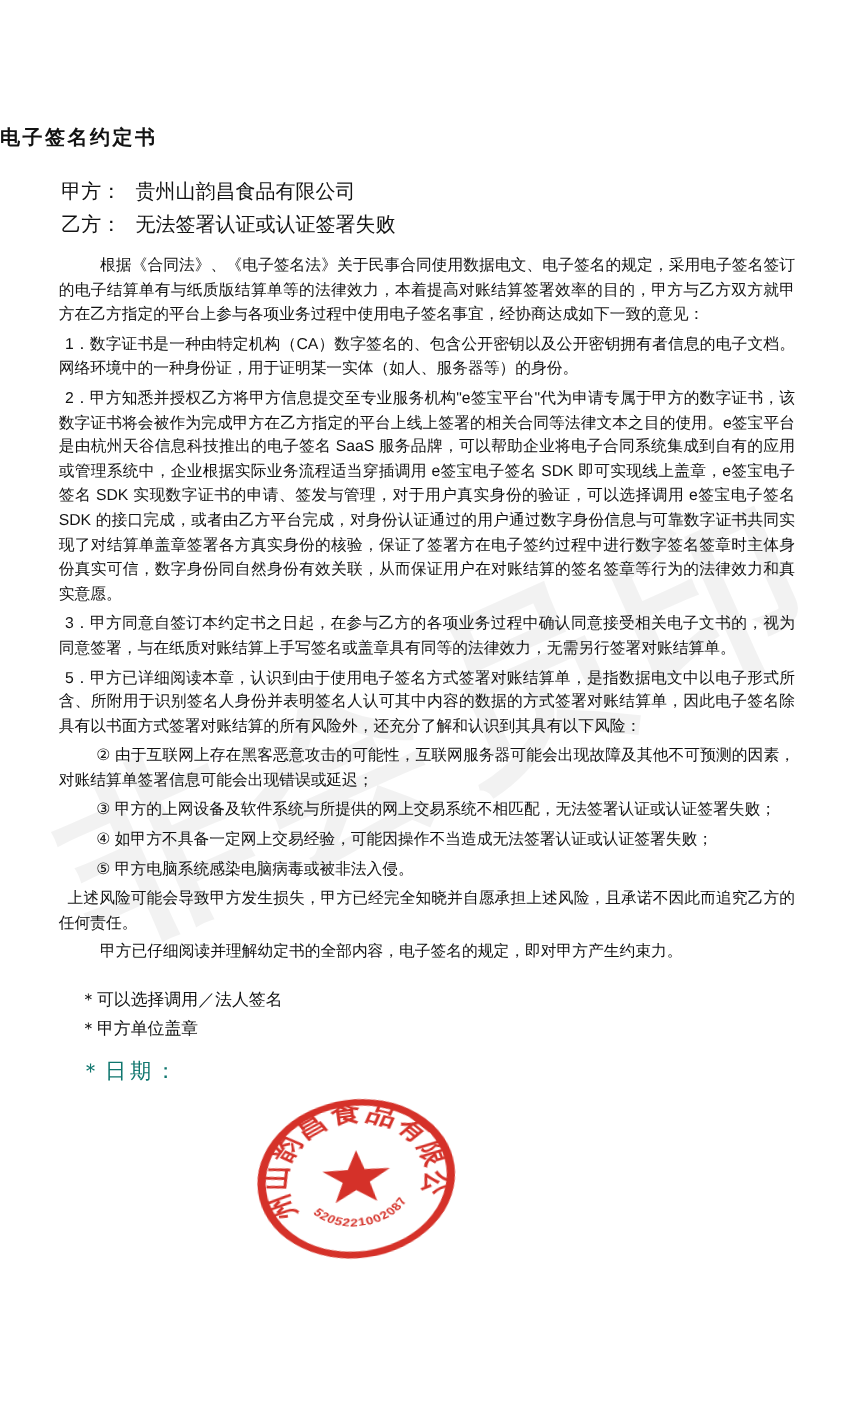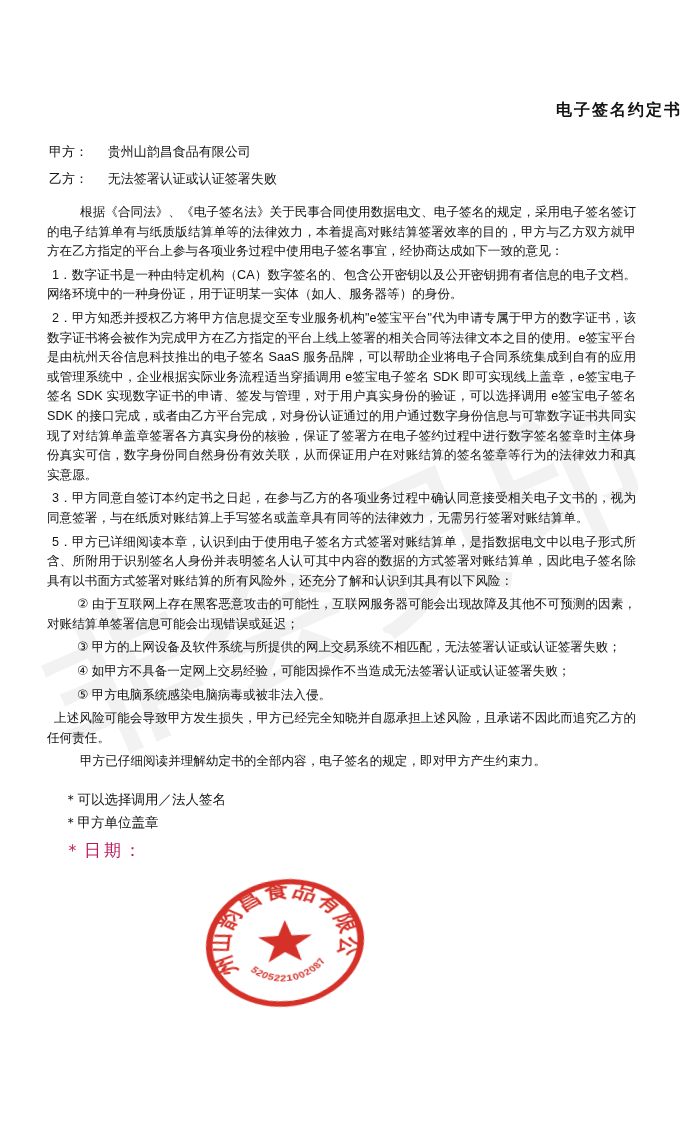--- a/index.html
+++ b/index.html
@@ -18,44 +18,44 @@
     letter-spacing: 14px;
     color: rgba(0,0,0,0.05);
     transform: rotate(-24deg);
     transform-origin: center;
     white-space: nowrap;
     user-select: none;
     z-index: 0;
   }
   .title {
     position: absolute; top: 100px; left: 0; right: 0;
-    margin: 0; text-align: right;
+    margin: 0; text-align: left;
     font-size: 16px; font-weight: 600; letter-spacing: 2px;
     z-index: 1;
   }
   .parties { position: absolute; top: 143px; left: 49px; z-index: 1; }
-  .party { height: 27px; font-size: 13px; }
+  .party { height: 27px; font-size: 16px; }
   .party-label { display: inline-block; width: 55px; }
   .body {
     position: absolute; top: 199px; left: 43px; width: 597px;
     font-size: 12.6px; line-height: 19.6px;
     text-align: justify; z-index: 1;
   }
   .body p { margin: 4px; }
   .p-intro   { text-indent: 33px; }
   .p-num     { text-indent: 5px; }
   .p-risk    { text-indent: 30px; }
   .p-summary { text-indent: 7px; }
   .p-closing { text-indent: 33px; }
   .sig-block { margin-top: 16px; margin-left: 21px; }
   .sig-line { font-size: 13.5px; line-height: 23px; }
   .sig-date {
     font-family: "Liberation Serif", "DejaVu Serif", serif;
-    font-size: 17px; letter-spacing: 3px; margin-top: 7px;
-    color: #be185d;
+    font-size: 17px; letter-spacing: 3px; margin-top: 13px;
+    color: #0f766e;
   }
   .seal {
     position: absolute; left: 190px; top: 867px;
     width: 190px; height: 152px;
     transform: rotate(-8deg);
     filter: blur(0.4px);
     opacity: 0.95;
     z-index: 2;
   }
   .seal svg { display: block; }

